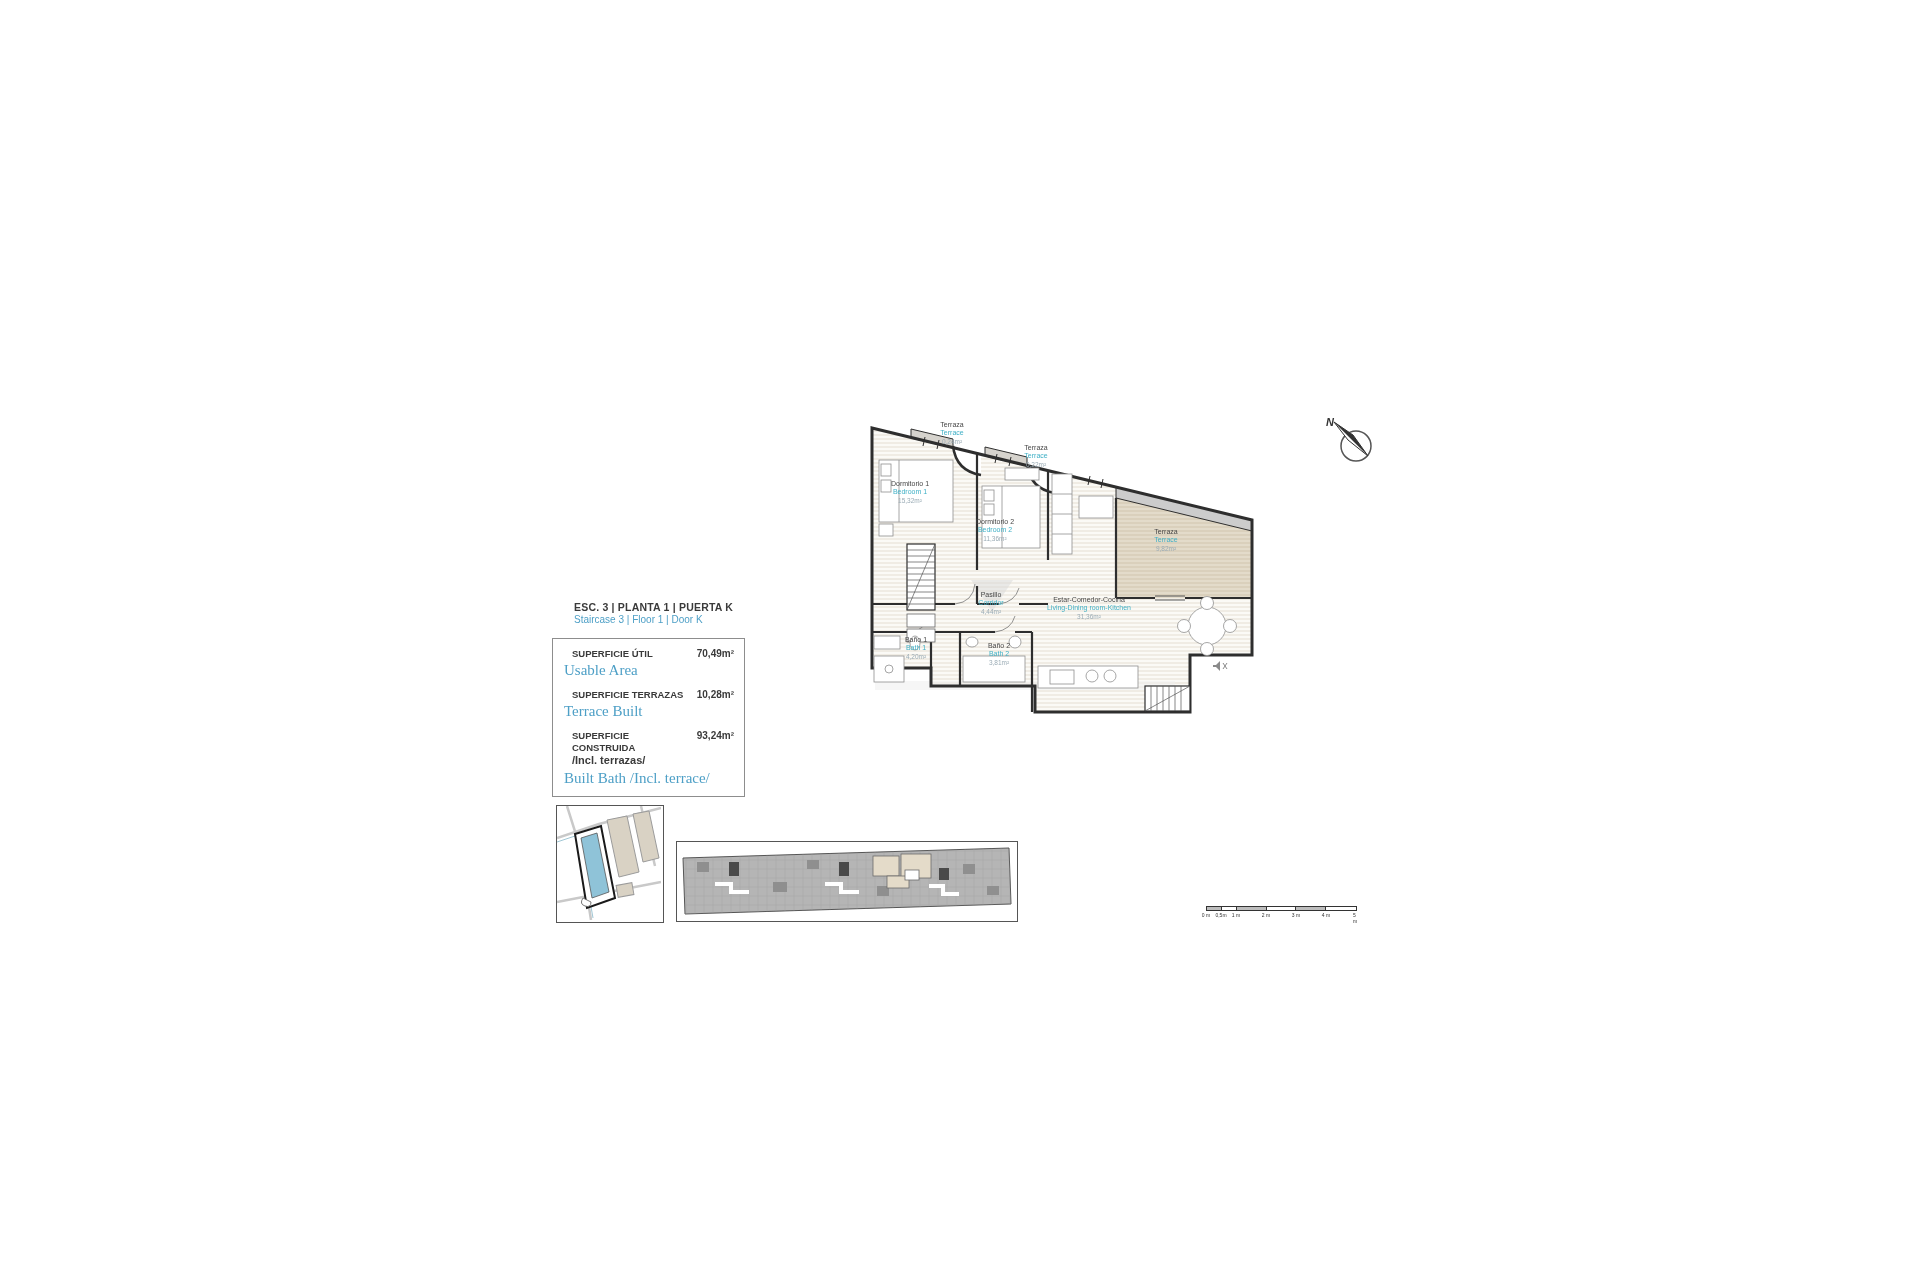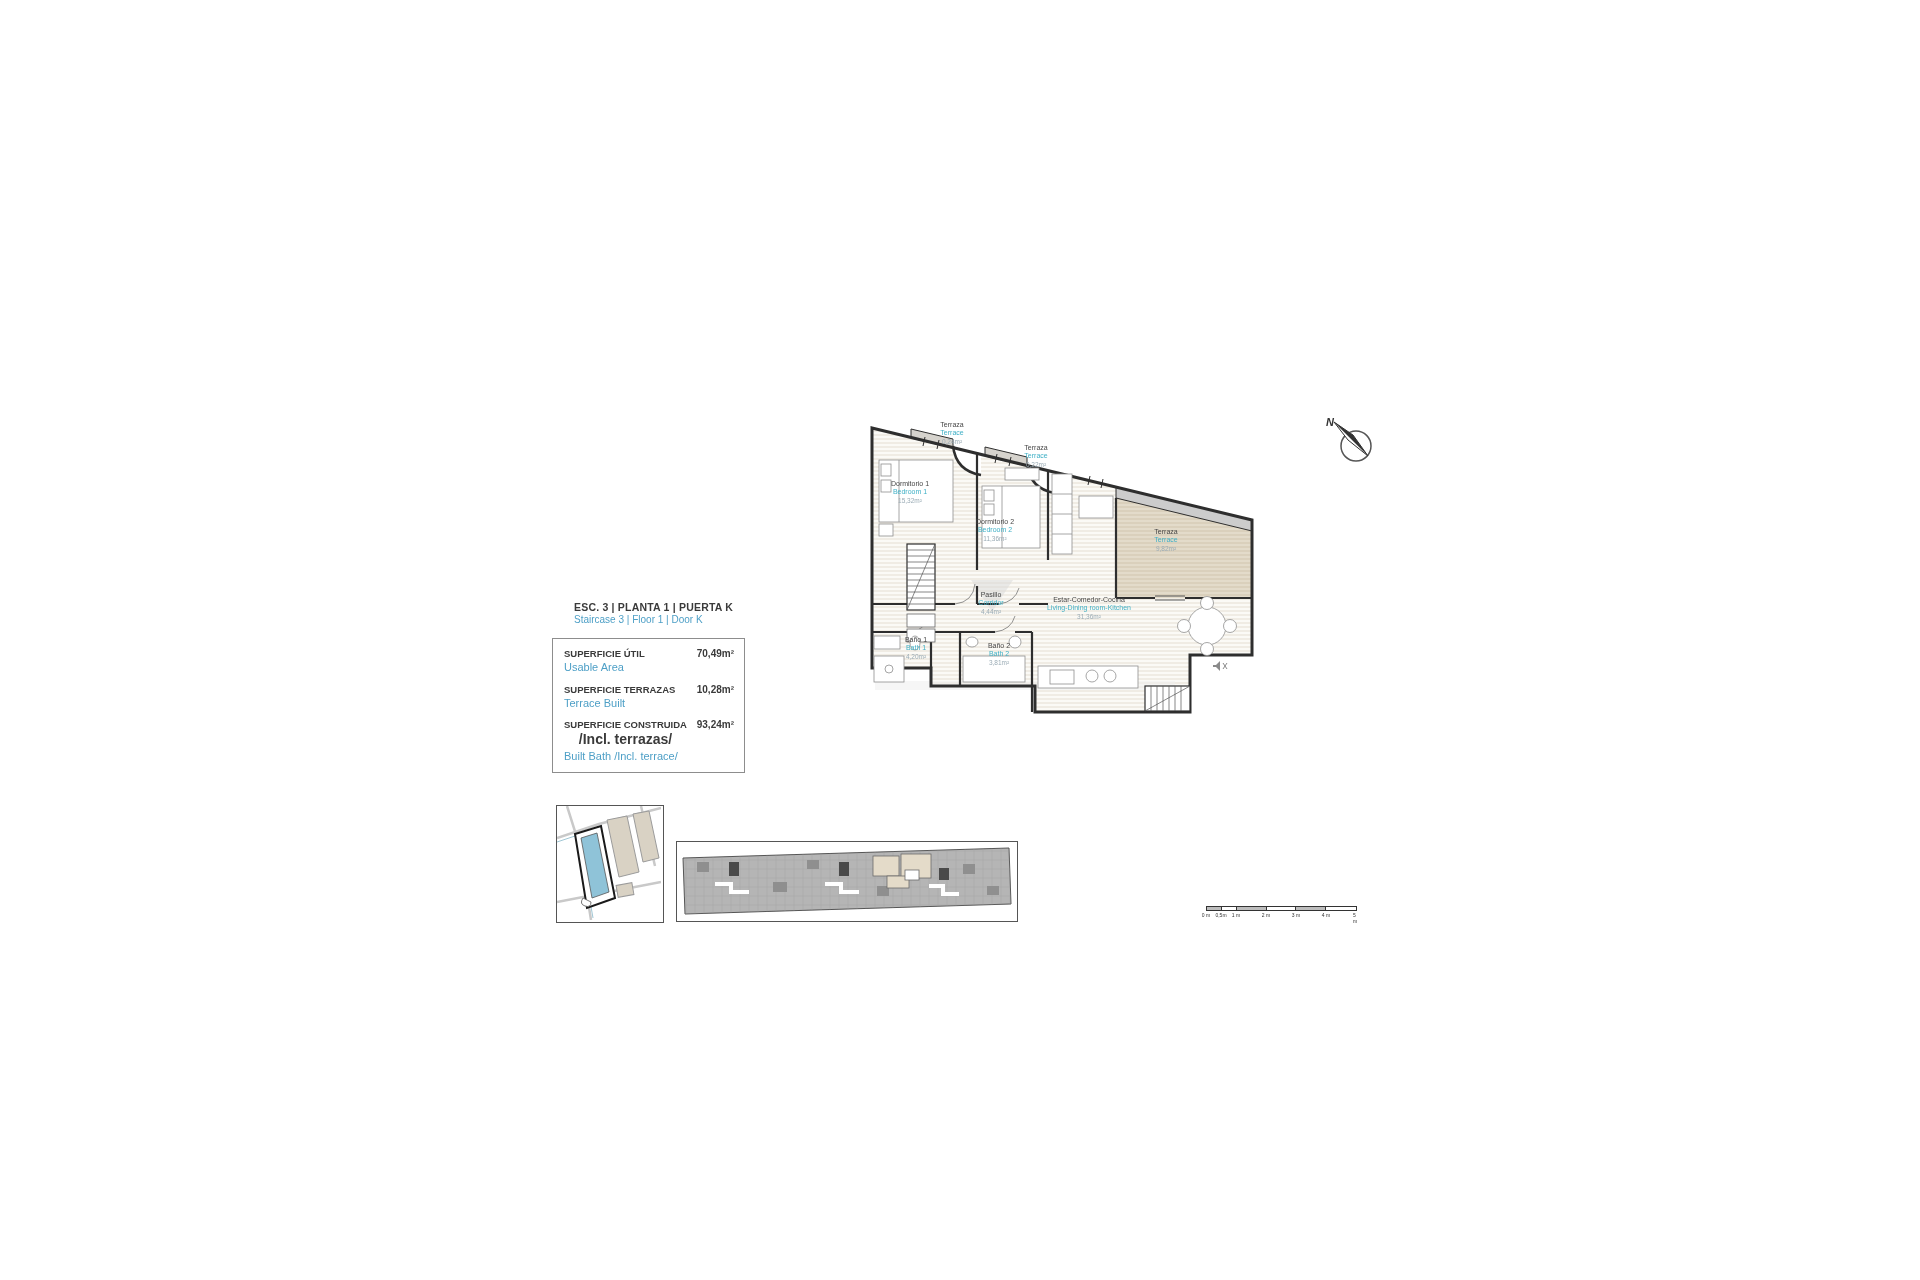--- a/index.html
+++ b/index.html
@@ -6,25 +6,25 @@
   .canvas{position:relative;width:1920px;height:1280px;background:#ffffff;overflow:hidden;
           font-family:"Liberation Sans", sans-serif;color:#3a3a3a;}
   
   .titleblock{position:absolute;left:550px;top:601px;line-height:1.25;margin-left:24px;}
   .titleblock .t-es{font-size:10.5px;font-weight:bold;color:#3a3a3a;letter-spacing:.2px;}
   .titleblock .t-en{font-size:10px;color:#4d9fc6;}
   .areasbox{position:absolute;left:552px;top:638px;width:170px;border:1.5px solid #8d8d8d;
             background:#ffffff;padding:9px 10px 8px 11px;}
   .arow{margin-bottom:9px;}
   .arow:last-child{margin-bottom:0;}
-  .arow .top{display:flex;justify-content:space-between;align-items:flex-start;}
+  .arow .top{display:flex;justify-content:space-between;align-items:flex-start;margin-left:8px;}
   .arow .les{font-size:9.5px;font-weight:bold;color:#3a3a3a;line-height:1.25;}
-  .arow .les2{font-size:14px;font-weight:bold;color:#3a3a3a;line-height:1.25;text-align:center;}
+  .arow .les2{font-size:11px;font-weight:bold;color:#3a3a3a;line-height:1.25;}
   .arow .val{font-size:10px;font-weight:600;color:#3a3a3a;white-space:nowrap;margin-left:6px;}
-  .arow .len{font-size:11px;color:#4d9fc6;line-height:1.35;}
+  .arow .len{font-size:15px;color:#4d9fc6;line-height:1.35;font-family:Liberation Serif, serif;}
   
   .plan{position:absolute;left:855px;top:410px;width:420px;height:330px;}
   .roomlabel{position:absolute;transform:translateX(-50%);text-align:center;line-height:1.18;white-space:nowrap;}
   .roomlabel .es{font-size:7px;color:#474747;}
   .roomlabel .en{font-size:7px;color:#3fb0c6;}
   .roomlabel .num{font-size:6.5px;color:#9aabb5;}
   
   .compass{position:absolute;left:1322px;top:410px;width:60px;height:60px;}
   
   .scalebar{position:absolute;left:1206px;top:906px;width:156px;height:16px;}

